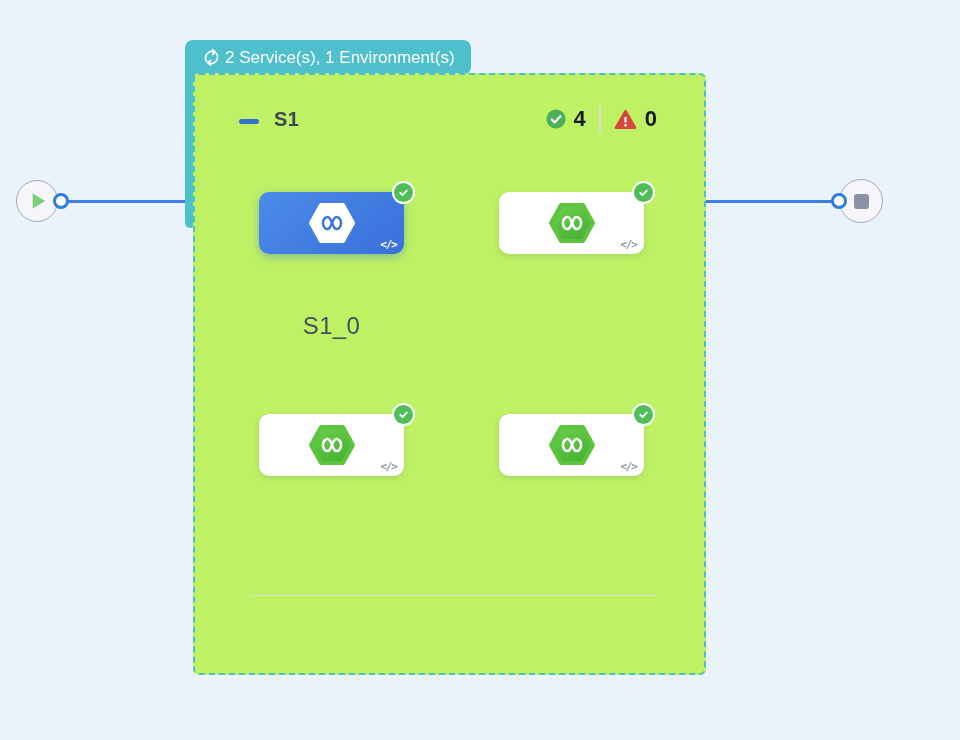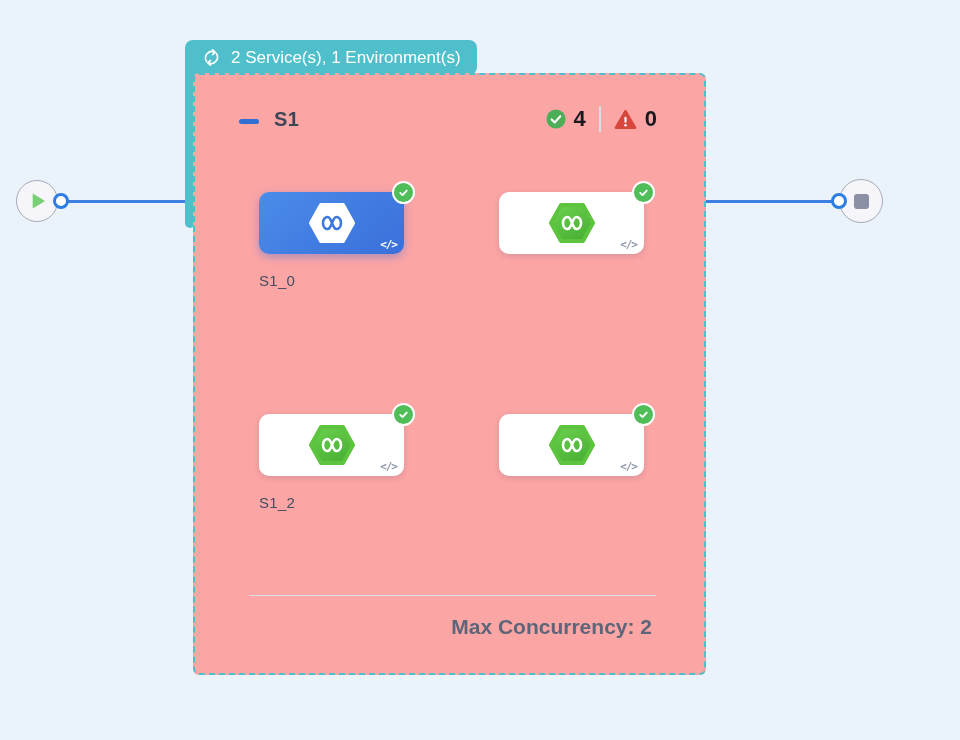--- a/index.html
+++ b/index.html
@@ -7,21 +7,21 @@
     width:960px;height:740px;background:#e9f3f9;overflow:hidden;
     font-family:"Liberation Sans", sans-serif;
     -webkit-font-smoothing:antialiased;
   }
   .canvas{position:relative;width:960px;height:740px;}
 
   
   .badge{
     position:absolute;left:185px;top:40px;height:35px;z-index:1;
     background:#4fc0cb;border-radius:8px;
-    display:flex;align-items:center;gap:9px;padding:0 16px;
+    display:flex;align-items:center;gap:3px;padding:0 16px;
     color:#fff;font-size:17px;font-weight:500;white-space:nowrap;
   }
   .badge-strip{
     position:absolute;left:185px;top:60px;width:10px;height:168px;z-index:1;
     background:#4fc0cb;border-radius:0 0 5px 5px;
   }
 
   
   .edge-line{position:absolute;height:3px;background:#3c7fe0;top:200px;z-index:1;}
   .edge-left{left:61px;width:126px;}
@@ -38,21 +38,21 @@
     background:#f6f5f9;border:1.5px solid #a7aabb;z-index:2;
     display:flex;align-items:center;justify-content:center;box-sizing:border-box;
   }
   .start-node{left:16px;top:180px;}
   .end-node{left:839px;top:179px;width:44px;height:44px;}
   .stop-square{width:15px;height:15px;background:#8b90a4;border-radius:3px;}
 
   
   .stage{
     position:absolute;left:193px;top:73px;width:513px;height:602px;z-index:2;
-    background:#fca5a5;border:2px dashed #4fc0cb;border-radius:6px;
+    background:#bef264;border:2px dashed #4fc0cb;border-radius:6px;
     box-sizing:border-box;
   }
   .collapse-dash{
     position:absolute;left:44px;top:44px;width:20px;height:5px;
     background:#3170d2;border-radius:3px;cursor:pointer;
   }
   .stage-title{
     position:absolute;left:79px;top:33px;
     font-size:20px;font-weight:600;color:#3d4654;letter-spacing:.3px;
   }
@@ -83,22 +83,22 @@
     font-family:"DejaVu Sans Mono", monospace;
     font-size:11px;font-weight:700;color:#8f98a9;letter-spacing:-1px;
   }
   .card.selected .code-glyph{color:#ffffff;}
   .check-badge{
     position:absolute;top:-11px;right:-11px;width:19px;height:19px;
     background:#4fbd58;border:2.5px solid #ffffff;border-radius:50%;
     display:flex;align-items:center;justify-content:center;
   }
   .cell-label{
-    margin-top:18px;text-align:left;
-    font-size:15px;color:#434e5e;letter-spacing:.3px;
+    margin-top:58px;text-align:center;
+    font-size:24px;color:#434e5e;letter-spacing:.3px;
   }
 
   
   .footer-divider{
     position:absolute;left:54px;top:520px;width:407px;height:1px;background:#d9dee6;
   }
   .max-concurrency{
     position:absolute;top:540px;right:52px;
     font-size:21px;font-weight:700;color:#5d6679;
   }
@@ -199,21 +199,20 @@
           <polygon points="12,2 34,2 44,20 34,38 12,38 2,20" fill="url(#hg2)" stroke="#5cc43d" stroke-width="4" stroke-linejoin="round"></polygon>
           <path d="M14 20 C14 15.8 16.6 14 18.6 14 C23 14 23 26 27.4 26 C29.4 26 32 24.2 32 20 C32 15.8 29.4 14 27.4 14 C23 14 23 26 18.6 26 C16.6 26 14 24.2 14 20 Z" fill="none" stroke="#ffffff" stroke-width="2.6" stroke-linecap="round"></path>
         </svg>
         <span class="check-badge">
           <svg width="13" height="13" viewBox="0 0 24 24">
               <path d="M6 12.8 L10.2 16.8 L18 8.4" fill="none" stroke="#ffffff" stroke-width="3.4" stroke-linecap="round" stroke-linejoin="round"></path>
             </svg>
         </span>
         <span class="code-glyph">&lt;/&gt;</span>
       </div>
-      <div class="cell-label">S1_2</div>
     </div>
 
     <div class="cell pos-3">
       <div class="card">
         <svg width="46" height="40" viewBox="0 0 46 40">
           <defs>
               <linearGradient id="hg3" x1="0" y1="0" x2="0.6" y2="1">
             <stop offset="0" stop-color="#6ed14e"></stop>
                 <stop offset="1" stop-color="#49b236"></stop>
           </linearGradient>
@@ -224,21 +223,20 @@
         <span class="check-badge">
           <svg width="13" height="13" viewBox="0 0 24 24">
               <path d="M6 12.8 L10.2 16.8 L18 8.4" fill="none" stroke="#ffffff" stroke-width="3.4" stroke-linecap="round" stroke-linejoin="round"></path>
             </svg>
         </span>
         <span class="code-glyph">&lt;/&gt;</span>
       </div>
     </div>
 
     <div class="footer-divider"></div>
-    <div class="max-concurrency">Max Concurrency: 2</div>
   </div>
 
   <div class="edge-line edge-right"></div>
   <div class="edge-connector conn-right"></div>
   <div class="round-node end-node">
     <div class="stop-square"></div>
   </div>
 
 </div>
 

